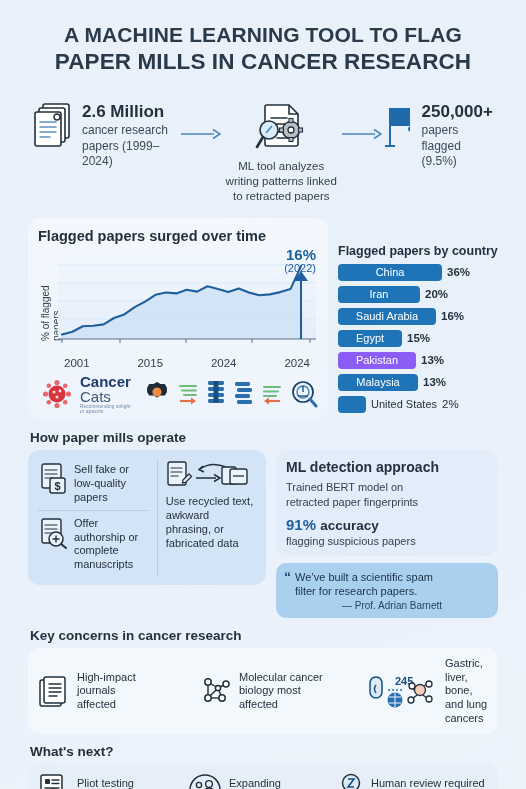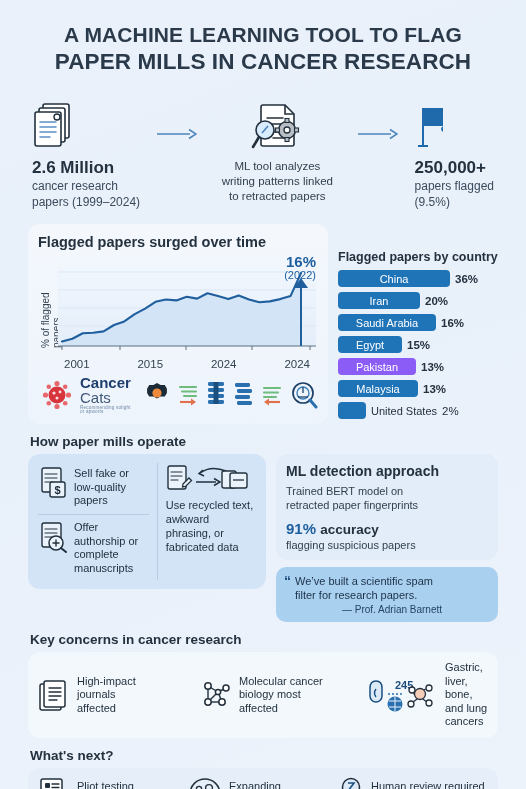--- a/index.html
+++ b/index.html
@@ -26,21 +26,21 @@
   .title .l2 { font-size: 22.5px; }
 
   
   .funnel {
     display: flex;
     align-items: flex-start;
     justify-content: space-between;
     margin-top: 26px;
     padding: 0 4px;
   }
-  .fn-group { display: flex; align-items: flex-start; gap: 8px; flex-direction: column; }
+  .fn-group { display: flex; align-items: flex-start; gap: 8px; }
   .fn-text .big { font-size: 17px; font-weight: bold; line-height: 1.15; color: #24313f; }
   .fn-text .sub { font-size: 12px; line-height: 1.28; color: #3b4b5c; margin-top: 2px; }
   .fn-arrow { flex: 0 0 auto; margin-top: 26px; }
   .fn-mid { text-align: center; width: 128px; }
   .fn-mid .cap { font-size: 11.5px; line-height: 1.3; color: #33424f; margin-top: 3px; }
 
   
   .mid-row { display: flex; margin-top: 14px; gap: 10px; }
   .chart-card {
     position: relative;
@@ -59,21 +59,21 @@
   .plot-wrap { margin-left: 20px; position: relative; }
   .peak-label {
     position: absolute; right: 2px; top: -4px; text-align: right;
     color: #1d5f9e; line-height: 1.08;
   }
   .peak-label .pv { font-size: 15px; font-weight: bold; }
   .peak-label .py { font-size: 11px; }
   .xticks {
     display: flex; justify-content: space-between;
     margin-left: 26px; margin-right: 8px;
-    font-size: 11.5px; color: #33424f; margin-top: 0;
+    font-size: 11.5px; color: #33424f; margin-top: 6px;
   }
   .logo-band {
     display: flex; align-items: center; gap: 8px;
     margin-top: 5px; padding-left: 4px;
   }
   .logo-text { line-height: 1; }
   .logo-text .lt1 { font-size: 15px; font-weight: bold; color: #1f3e6e; }
   .logo-text .lt1 span.light { font-weight: normal; color: #3f5878; }
   .logo-text .lt2 { font-size: 4.6px; color: #7089a6; letter-spacing: 0.2px; margin-top: 1px; }
 
@@ -363,21 +363,21 @@
           <line x1="8" y1="16" x2="18" y2="16" stroke="#1b3f66" stroke-width="1.3"></line>
           <line x1="20" y1="19" x2="26" y2="26" stroke="#2a6fae" stroke-width="3" stroke-linecap="round"></line>
         </svg>
       </div>
     </div>
 
     <div class="country-card">
       <div class="country-title">Flagged papers by country</div>
       <div id="countryRows">
           <div class="crow">
-            <div class="cbar" style="width: 112px; background: rgb(31, 115, 183);">China</div>
+            <div class="cbar" style="width: 104px; background: rgb(31, 115, 183);">China</div>
             <span class="cval">36%</span>
           </div>
           <div class="crow">
             <div class="cbar" style="width: 82px; background: rgb(31, 115, 183);">Iran</div>
             <span class="cval">20%</span>
           </div>
           <div class="crow">
             <div class="cbar" style="width: 98px; background: rgb(31, 115, 183);">Saudi Arabia</div>
             <span class="cval">16%</span>
           </div>

